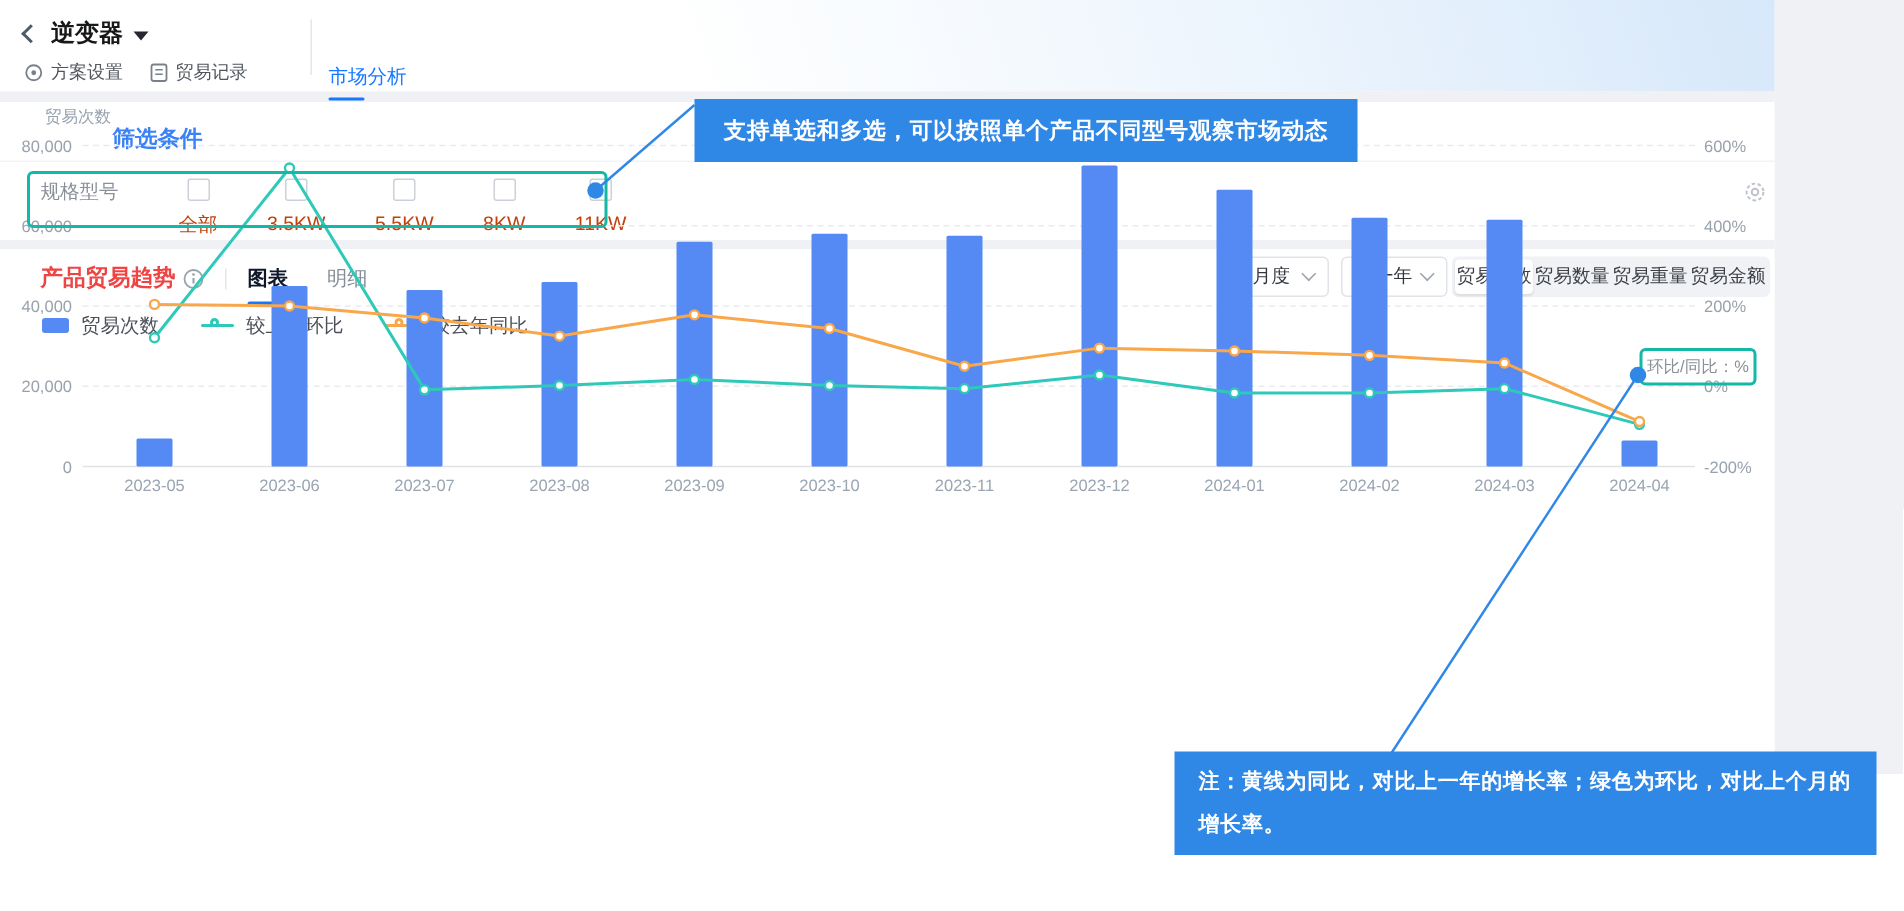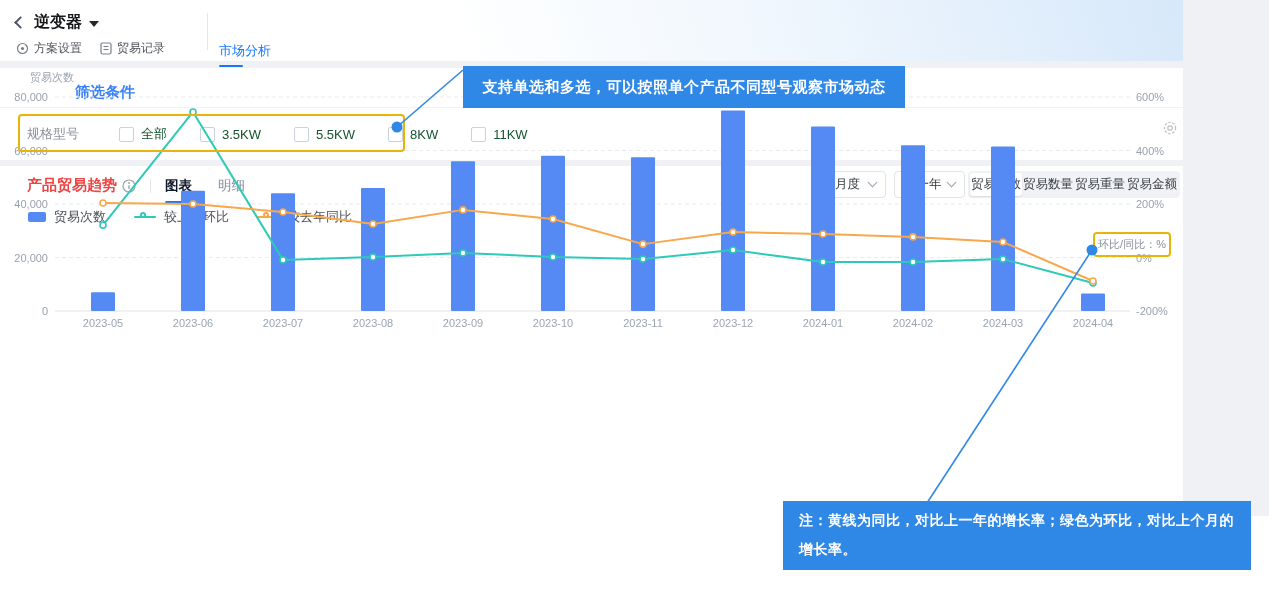--- a/index.html
+++ b/index.html
@@ -29,23 +29,23 @@
   .top-tabs { position:absolute; left:218px; top:10px; display:flex; gap:24px; }
   .top-tab { font-size:13.5px; font-weight:600; color:#25282e; padding-bottom:9px; position:relative; cursor:pointer; }
   .top-tab.active::after { content:""; position:absolute; left:1px; right:1px; bottom:0; height:3px; background:#1677ff; border-radius:2px; }
   .subtab { position:absolute; left:219px; top:42px; font-size:13px; color:#1677ff; cursor:pointer; }
   .subtab::after { content:""; display:block; width:24px; height:2px; background:#1677ff; border-radius:1px; margin-top:5px; }
 
   
   .filter-card { position:absolute; left:0; top:68px; width:1183px; height:92px; background:#fff; border-radius:4px; }
   .filter-title { position:absolute; left:27px; top:15px; font-size:15px; font-weight:bold; color:#3b82f6;margin-left:48px; }
   .filter-divider { position:absolute; left:0; right:0; top:39px; height:1px; background:#f2f3f6; }
-  .filter-row { position:absolute; left:27px; top:51px; height:30px; display:flex; align-items:center; }
+  .filter-row { position:absolute; left:27px; top:51px; height:30px; display:flex; align-items:flex-start; }
   .filter-field-label { font-size:13px; color:#8a9099; margin-right:40px; }
-  .cb-item { display:flex; align-items:center; gap:7px; margin-right:33px; font-size:13px; color:#14532d; cursor:pointer; }
+  .cb-item { display:flex; align-items:center; gap:7px; margin-right:33px; font-size:13px; color:#c2410c; cursor:pointer;flex-direction:column; }
   .cb { width:15px; height:15px; border:1px solid #ccd1d9; border-radius:2px; background:#fff; }
   .gear { position:absolute; right:5px; top:52px; width:16px; height:16px; opacity:.75; cursor:pointer; }
 
   
   .chart-card { position:absolute; left:0; top:166px; width:1183px; height:350px; background:#fff; border-radius:4px; }
   .trend-header { position:absolute; left:27px; top:10px; display:flex; align-items:center; }
   .trend-title { font-size:15px; font-weight:bold; color:#ef4444; }
   .info-ic { margin-left:5px; margin-top:1px; }
   .th-divider { width:1px; height:14px; background:#e3e6eb; margin:0 14px; }
   .vtab { font-size:13.5px; color:#878e99; position:relative; cursor:pointer; }
@@ -61,21 +61,21 @@
   .seg-item { flex:1; display:flex; align-items:center; justify-content:center; font-size:12.5px; color:#3b3f46; border-radius:3px; cursor:pointer; }
   .seg-item.active { background:#fff; box-shadow:0 1px 2px rgba(0,0,0,.10); }
   .legend { position:absolute; left:28px; top:42px; display:flex; align-items:center; gap:28px; font-size:13px; color:#4b5058; }
   .legend-item { display:flex; align-items:center; gap:8px; cursor:pointer; }
   .sw-bar { width:18px; height:10px; border-radius:2px; }
   .lm { position:relative; width:22px; height:10px; }
   .lm-line { position:absolute; left:0; right:0; top:4px; height:2px; border-radius:1px; }
   .lm-dot { position:absolute; left:6px; top:0; width:6px; height:6px; border:2px solid #000; border-radius:50%; background:#fff; }
 
   
-  .red-box { position:absolute; border:2px solid #eab308; border-radius:4px; pointer-events:none; }
+  .red-box { position:absolute; border:2px solid #14b8a6; border-radius:4px; pointer-events:none; }
   .red-box-filter { left:18px; top:114px; width:387px; height:38px; }
   .red-box-axis { left:1093px; top:232px; width:78px; height:25px; display:flex; align-items:center; justify-content:center; }
   .right-axis-title { font-size:11px; color:#8a9099; white-space:nowrap; }
   .tip { position:absolute; background:#2f88e6; color:#fff; font-weight:bold; }
   .tip1 { left:463px; top:66px; width:442px; height:42px; font-size:15px; display:flex; align-items:center; justify-content:center; letter-spacing:.5px; }
   .tip2 { left:783px; top:501px; width:468px; padding:5px 16px 6px; font-size:14px; line-height:29px; letter-spacing:.5px; }
   .anno-svg, .chart-svg { position:absolute; left:0; top:0; pointer-events:none; }
 </style>
 </head>
 <body>

